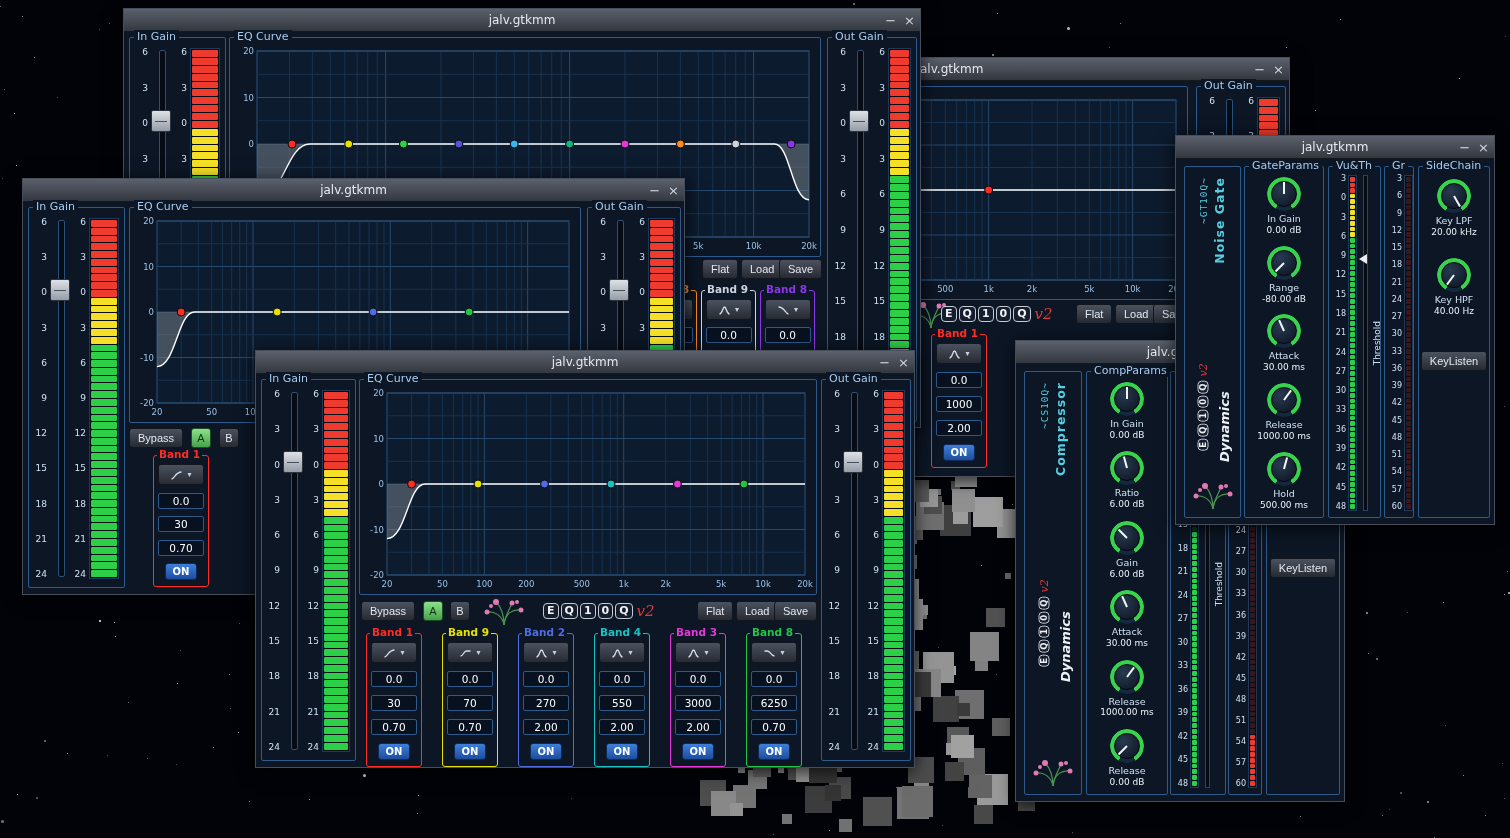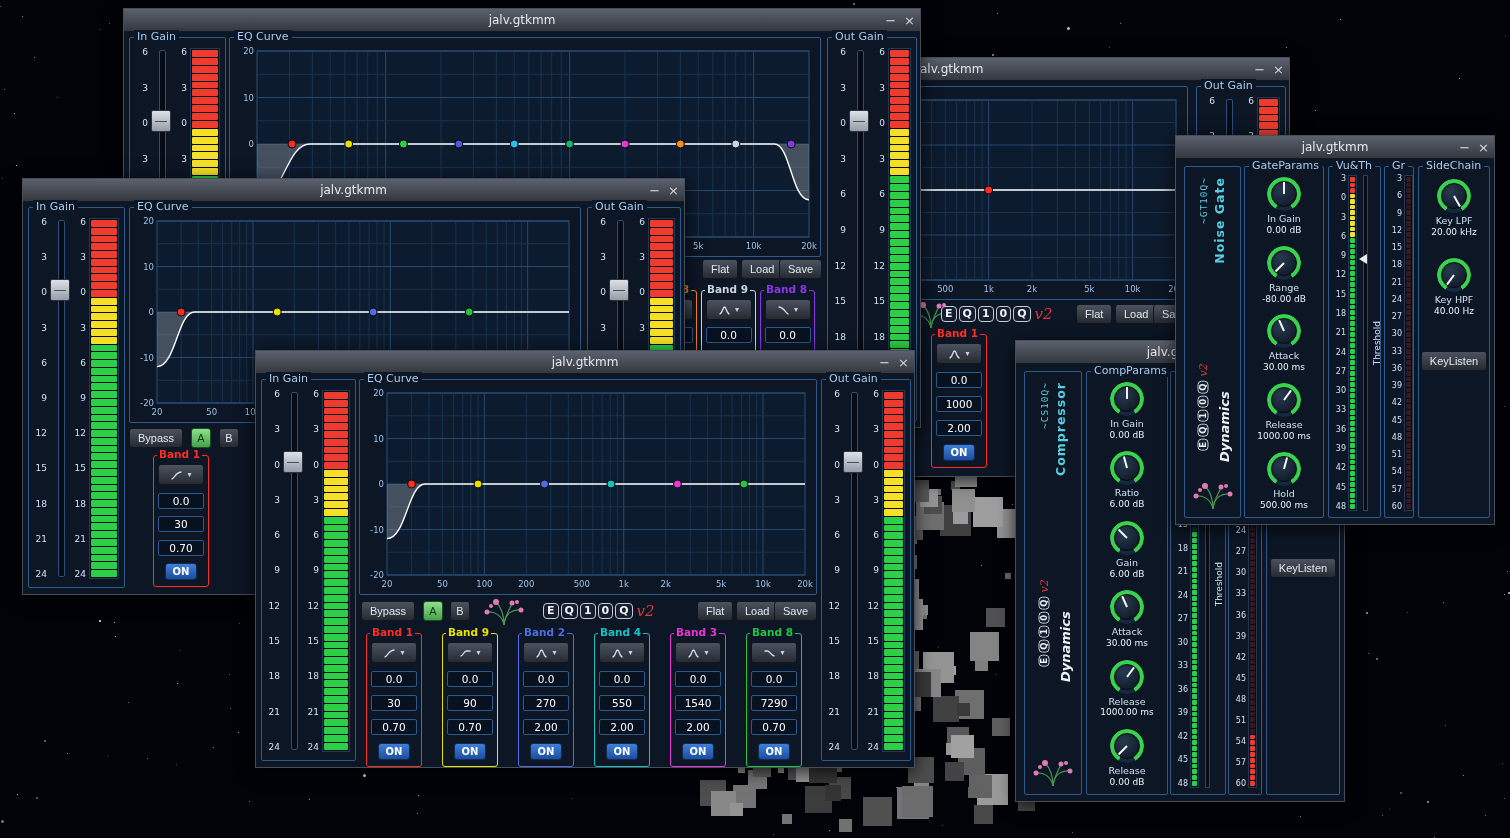--- a/index.html
+++ b/index.html
@@ -2310,21 +2310,21 @@
   <div class="band" style="left: 186px; top: 282px; width: 56px; height: 134px; color: rgb(232, 225, 0);">
     <span class="blabel">Band 9</span>
     <div class="bandin">
       <div class="dropbtn">
             <span class="ficon"><svg width="13" height="9" viewBox="0 0 12 9">
                 <path d="M1 7 C4 7 4 2 7 2 L11 2" fill="none" stroke="#d6dde8" stroke-width="1.3"></path>
               </svg></span>
             <span class="caret">▾</span>
           </div>
       <div class="valbox">0.0</div>
-      <div class="valbox">90</div>
+      <div class="valbox">70</div>
       <div class="valbox">0.70</div>
       <div class="onbtn">ON</div>
     </div>
   </div>
   <div class="band" style="left: 262px; top: 282px; width: 56px; height: 134px; color: rgb(79, 108, 224);">
     <span class="blabel">Band 2</span>
     <div class="bandin">
       <div class="dropbtn">
             <span class="ficon"><svg width="13" height="9" viewBox="0 0 12 9">
                 <path d="M1 8 C4 8 4 1 6 1 C8 1 8 8 11 8" fill="none" stroke="#d6dde8" stroke-width="1.3"></path>
@@ -2355,34 +2355,34 @@
   <div class="band" style="left: 414px; top: 282px; width: 56px; height: 134px; color: rgb(230, 56, 216);">
     <span class="blabel">Band 3</span>
     <div class="bandin">
       <div class="dropbtn">
             <span class="ficon"><svg width="13" height="9" viewBox="0 0 12 9">
                 <path d="M1 8 C4 8 4 1 6 1 C8 1 8 8 11 8" fill="none" stroke="#d6dde8" stroke-width="1.3"></path>
               </svg></span>
             <span class="caret">▾</span>
           </div>
       <div class="valbox">0.0</div>
-      <div class="valbox">1540</div>
+      <div class="valbox">3000</div>
       <div class="valbox">2.00</div>
       <div class="onbtn">ON</div>
     </div>
   </div>
   <div class="band" style="left: 490px; top: 282px; width: 56px; height: 134px; color: rgb(34, 197, 68);">
     <span class="blabel">Band 8</span>
     <div class="bandin">
       <div class="dropbtn">
             <span class="ficon"><svg width="13" height="9" viewBox="0 0 12 9">
                 <path d="M1 2 L4 2 C7 2 7 7 11 7" fill="none" stroke="#d6dde8" stroke-width="1.3"></path>
               </svg></span>
             <span class="caret">▾</span>
           </div>
       <div class="valbox">0.0</div>
-      <div class="valbox">7290</div>
+      <div class="valbox">6250</div>
       <div class="valbox">0.70</div>
       <div class="onbtn">ON</div>
     </div>
   </div>
 </div>
 </div>
 
 </body></html>

